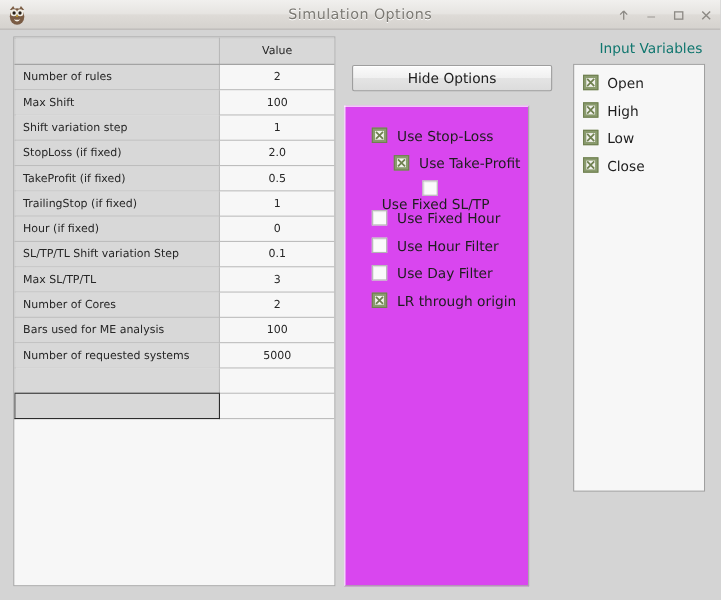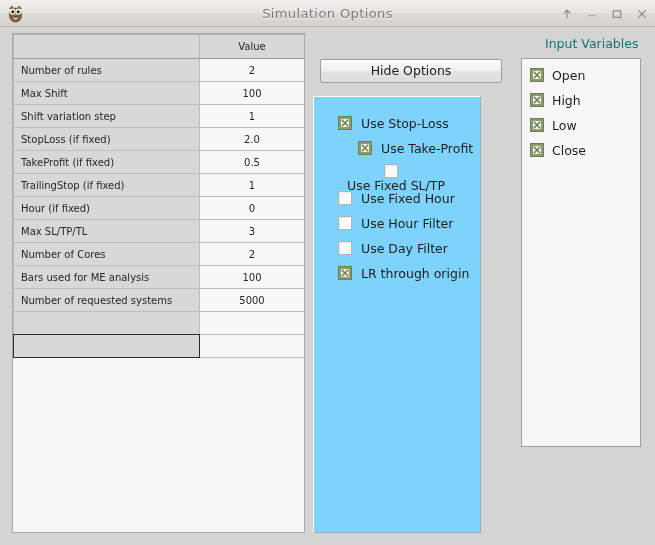--- a/index.html
+++ b/index.html
@@ -116,21 +116,21 @@
     font-size: 12.5px;
     color: #202020;
     line-height: 22px;
     text-align: center;
     cursor: default;
     box-shadow: inset 0 1px 0 #ffffff;
   }
   .mid-panel {
     position: absolute; left: 313px; top: 96px;
     width: 168px; height: 437px;
-    background: #7dd3fc;
+    background: #d946ef;
     border: 1px solid #a9a9a9;
     border-top-color: #ffffff;
     border-left-color: #ffffff;
     box-sizing: border-box;
   }
   .cb-row {
     position: absolute;
     left: 24px;
     height: 18px;
     display: flex; align-items: center;
@@ -273,20 +273,24 @@
           </tr>
           <tr>
             <td class="name">TrailingStop (if fixed)</td>
             <td class="val">1</td>
           </tr>
           <tr>
             <td class="name">Hour (if fixed)</td>
             <td class="val">0</td>
           </tr>
           <tr>
+            <td class="name">SL/TP/TL Shift variation Step</td>
+            <td class="val">0.1</td>
+          </tr>
+          <tr>
             <td class="name">Max SL/TP/TL</td>
             <td class="val">3</td>
           </tr>
           <tr>
             <td class="name">Number of Cores</td>
             <td class="val">2</td>
           </tr>
           <tr>
             <td class="name">Bars used for ME analysis</td>
             <td class="val">100</td>

